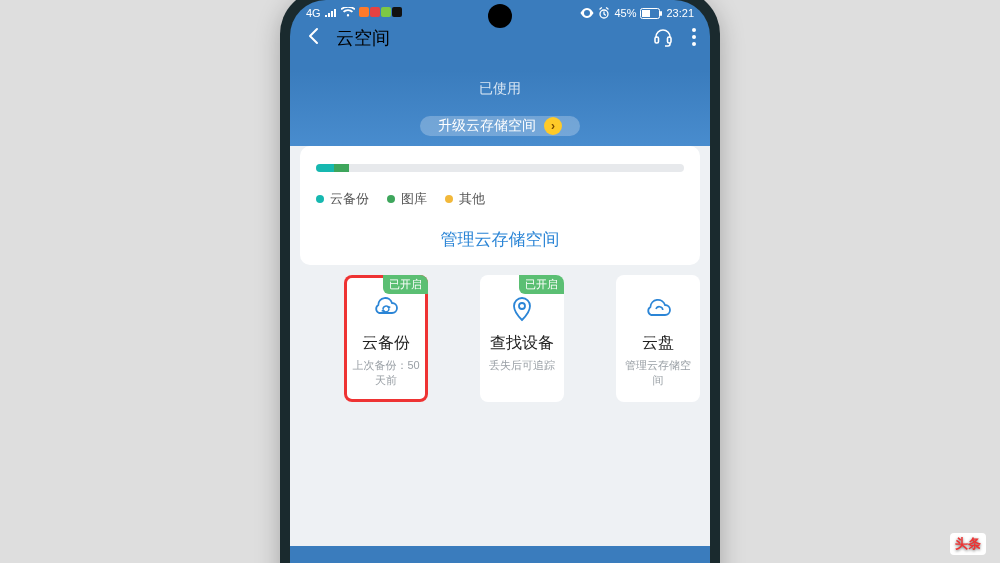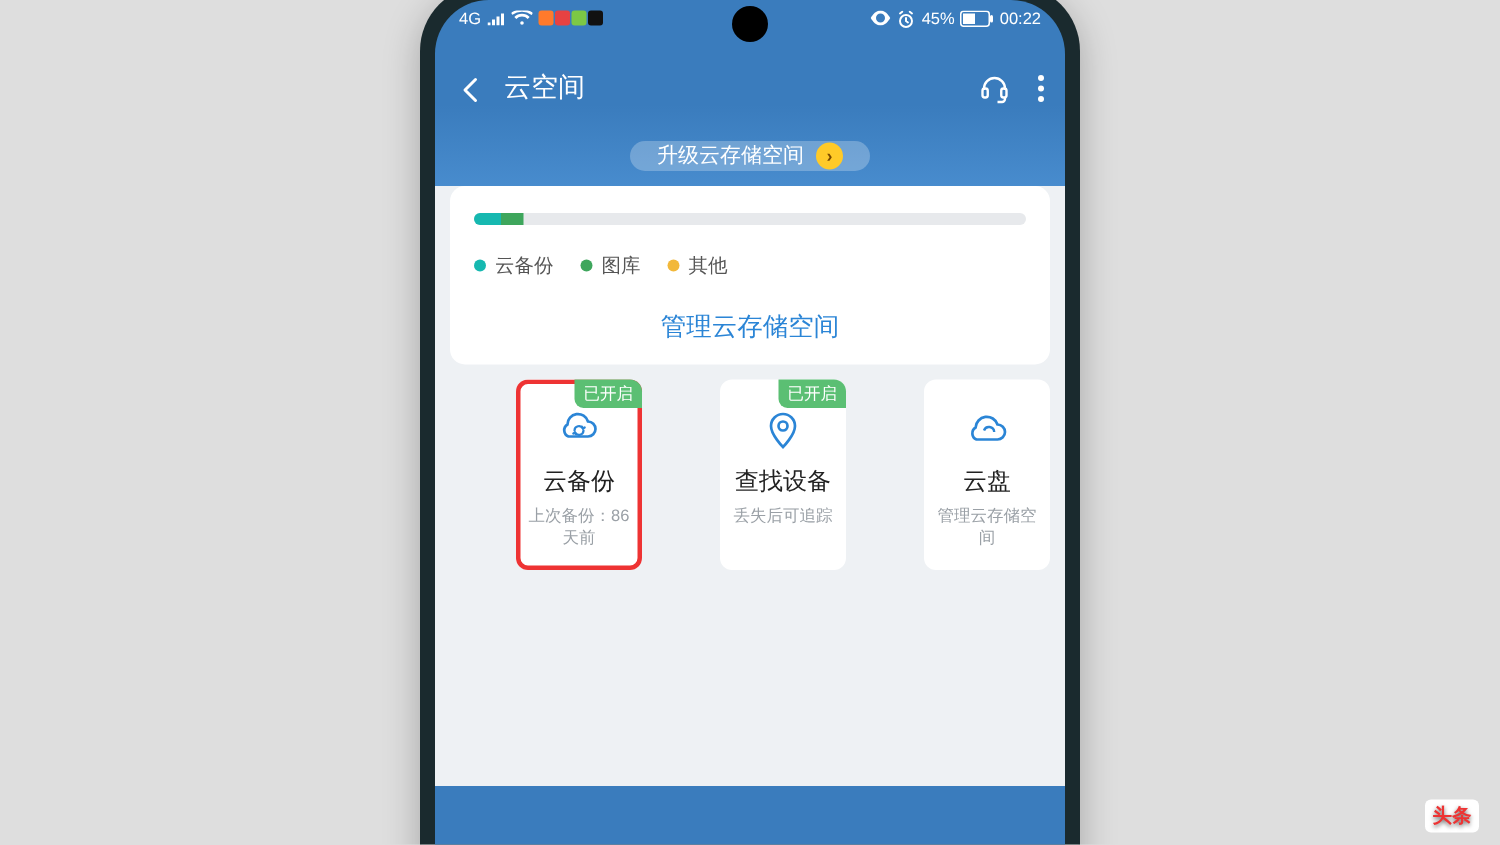--- a/index.html
+++ b/index.html
@@ -47,32 +47,32 @@
     display: flex;
     justify-content: space-between;
     align-items: center;
     padding: 0 16px;
     color: #fff;
     font-size: 11px;
     position: relative;
     z-index: 4;
   }
   .sb-left { display: flex; align-items: flex-start; gap: 4px; }
-  .sb-right { display: flex; gap: 4px; }
+  .sb-right { display: flex; align-items: center; gap: 4px; }
   .sb-apps { display:flex; gap:1px;}
   .sb-app { width:10px; height:10px; border-radius:2px; background:#ff7a2b;}
   .sb-app.b{background:#e64242;}
   .sb-app.c{background:#7cc845;}
   .sb-app.d{background:#111;}
   .titlebar {
     height: 44px;
     display: flex;
-    align-items: flex-end;
+    align-items: flex-start;
     padding: 0 14px;
-    color: #ffffff;
+    color: #000000;
   }
   .back { margin-right: 12px; display:flex; align-items:center;}
   .title { font-size: 18px; font-weight: 400; flex: 1; }
   .tb-right { display:flex; align-items:center; gap:18px; }
   .more-dots { display:flex; flex-direction:column; gap:3px; }
   .more-dots span { width:4px; height:4px; background:#fff; border-radius:50%; }
   .hero {
     text-align: center;
     color: #fff;
     padding: 10px 0 18px;
@@ -227,21 +227,21 @@
             </svg>
         </span>
         <span>45%</span>
         <span>
           <svg width="22" height="11" viewBox="0 0 22 11">
               <rect x="0.5" y="0.5" width="19" height="10" rx="2" fill="none" stroke="#fff"></rect>
               <rect x="2" y="2" width="8" height="7" fill="#fff"></rect>
               <rect x="20" y="3" width="2" height="5" rx="1" fill="#fff"></rect>
             </svg>
         </span>
-        <span>00:22</span>
+        <span>23:21</span>
       </div>
     </div>
 
     <div class="titlebar">
       <span class="back">
         <svg width="20" height="20" viewBox="0 0 20 20">
             <path d="M13 3l-7 7 7 7" fill="none" stroke="#fff" stroke-width="2" stroke-linecap="round" stroke-linejoin="round"></path>
           </svg>
       </span>
       <span class="title">云空间</span>
@@ -256,20 +256,21 @@
         </span>
         <span class="more-dots">
           <span></span>
             <span></span>
             <span></span>
         </span>
       </div>
     </div>
 
     <div class="hero">
+      <div class="used-label">已使用</div>
       <div class="upgrade-pill">
         <span>升级云存储空间</span>
         <span class="arrow">›</span>
       </div>
     </div>
 
     <div class="content">
       <div class="storage-card">
         <div class="bar">
           <div class="bar-seg a"></div>
@@ -297,21 +298,21 @@
         <div class="tile highlight">
           <div class="badge">已开启</div>
           <div class="tile-icon">
             <svg width="30" height="30" viewBox="0 0 30 30">
                 <path d="M21 19a5 5 0 000-10 7 7 0 00-13.7 2A4.5 4.5 0 008 19h13z" fill="none" stroke="#2b85d6" stroke-width="1.8"></path>
                 <path d="M12 15a3 3 0 015.6-1.4M18 15a3 3 0 01-5.6 1.4" fill="none" stroke="#2b85d6" stroke-width="1.5" stroke-linecap="round"></path>
                 <path d="M17 12.5l.7 1.1 1.1-.6M13 17.5l-.7-1.1-1.1.6" fill="none" stroke="#2b85d6" stroke-width="1.5" stroke-linecap="round"></path>
               </svg>
           </div>
           <div class="tile-title">云备份</div>
-          <div class="tile-sub">上次备份：86 天前</div>
+          <div class="tile-sub">上次备份：50 天前</div>
         </div>
 
         <div class="tile">
           <div class="badge">已开启</div>
           <div class="tile-icon">
             <svg width="30" height="30" viewBox="0 0 30 30">
                 <path d="M15 4a8 8 0 018 8c0 6-8 14-8 14S7 18 7 12a8 8 0 018-8z" fill="none" stroke="#2b85d6" stroke-width="1.8"></path>
                 <circle cx="15" cy="12" r="3" fill="none" stroke="#2b85d6" stroke-width="1.8"></circle>
               </svg>
           </div>

